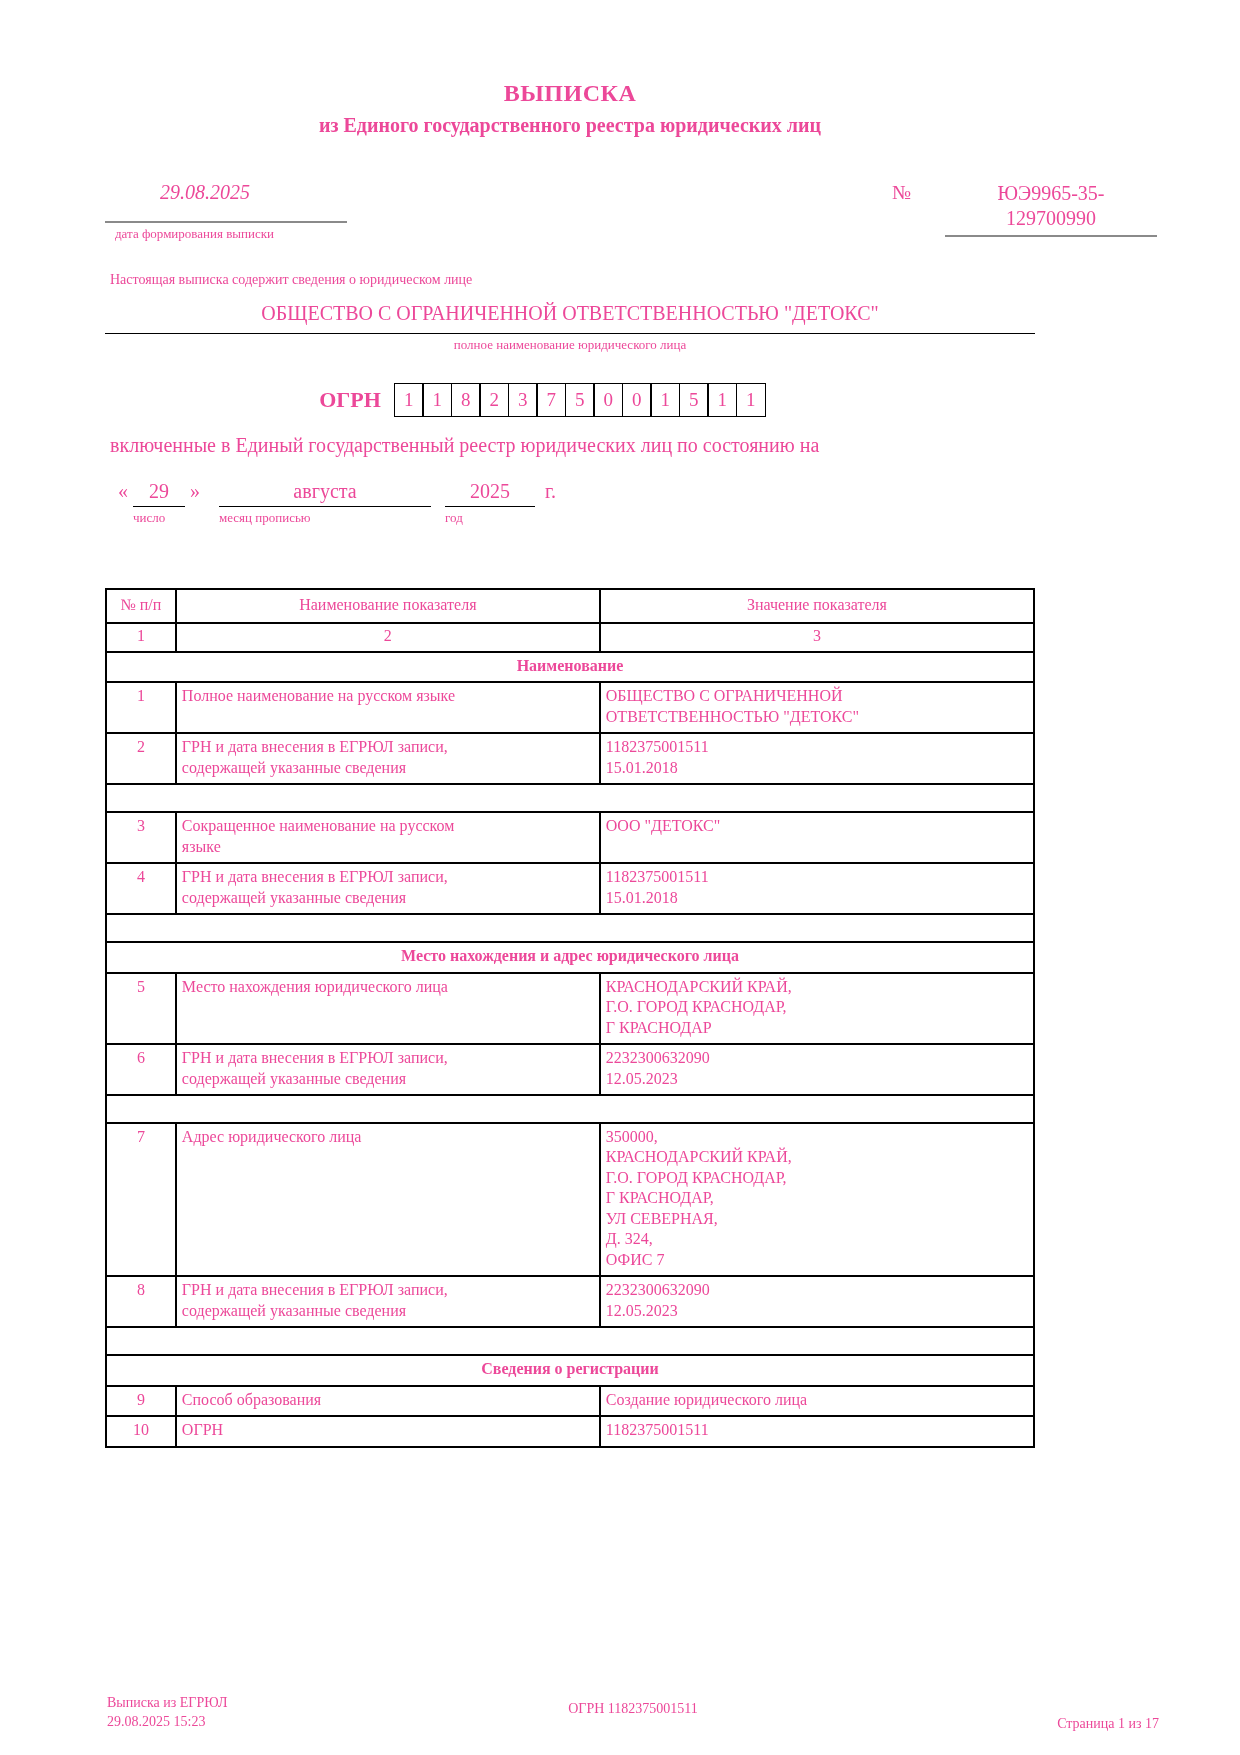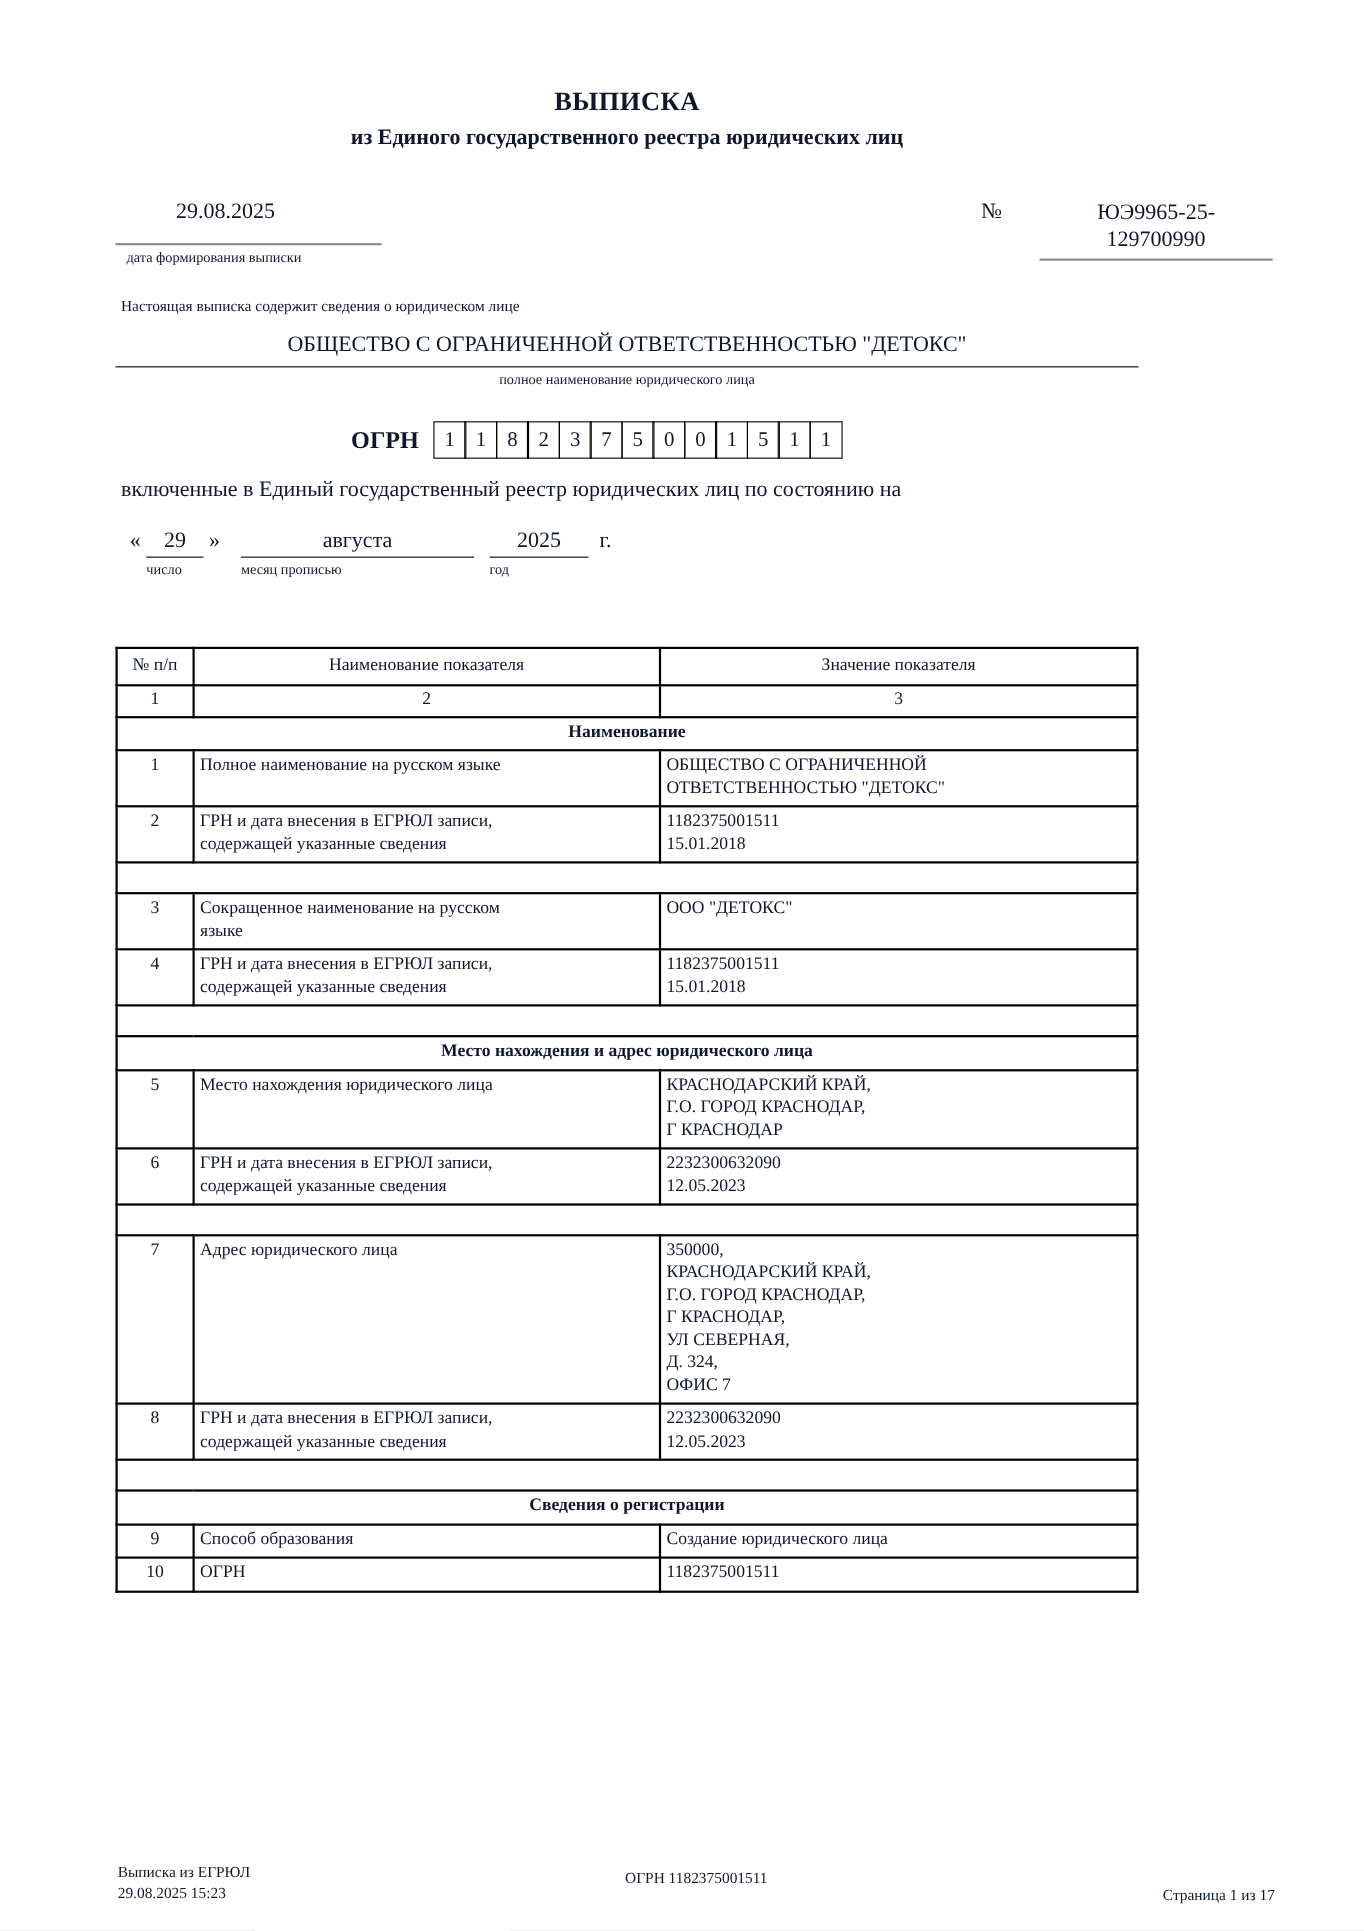--- a/index.html
+++ b/index.html
@@ -2,21 +2,21 @@
 <html><head>
 <meta charset="utf-8">
 <style>
   * { margin: 0; padding: 0; box-sizing: border-box; }
   html, body { background: #e8e8e8; }
   .page {
     position: relative;
     width: 1240px;
     height: 1755px;
     background: #ffffff;
-    color: #0f172a;
+    color: #ec4899;
     font-family: "Liberation Serif", "DejaVu Serif", serif;
     padding: 80px 0 0 105px;
     overflow: hidden;
   }
   .main { width: 930px; }
 
   .title {
     text-align: center;
     font-size: 24px;
     font-weight: bold;
@@ -31,21 +31,21 @@
 
   .meta-row {
     width: 1052px;
     margin-top: 44px;
     display: flex;
     justify-content: space-between;
     align-items: flex-start;
     font-size: 20px;
   }
   .date-block { width: 242px; }
-  .date-value { padding-left: 55px; }
+  .date-value { padding-left: 55px; font-style: italic; }
   .date-line { border-top: 2px solid #8a8a8a; margin-top: 17px; }
   .date-caption { font-size: 13px; padding-left: 10px; margin-top: 3px; }
 
   .num-block { display: flex; gap: 34px; align-items: flex-start; }
   .num-sign { font-size: 20px; }
   .num-col { width: 212px; text-align: center; border-bottom: 2px solid #8a8a8a; padding-bottom: 4px; }
   .num-col div { line-height: 1.25; }
 
   .intro { font-size: 14px; margin-top: 30px; padding-left: 5px; }
 
@@ -140,21 +140,21 @@
 
     <div class="meta-row">
       <div class="date-block">
         <div class="date-value">29.08.2025</div>
         <div class="date-line"></div>
         <div class="date-caption">дата формирования выписки</div>
       </div>
       <div class="num-block">
         <span class="num-sign">№</span>
         <div class="num-col">
-          <div>ЮЭ9965-25-</div>
+          <div>ЮЭ9965-35-</div>
           <div>129700990</div>
         </div>
       </div>
     </div>
 
     <p class="intro">Настоящая выписка содержит сведения о юридическом лице</p>
 
     <div class="company">
       <div class="company-name">ОБЩЕСТВО С ОГРАНИЧЕННОЙ ОТВЕТСТВЕННОСТЬЮ "ДЕТОКС"</div>
       <div class="company-caption">полное наименование юридического лица</div>

